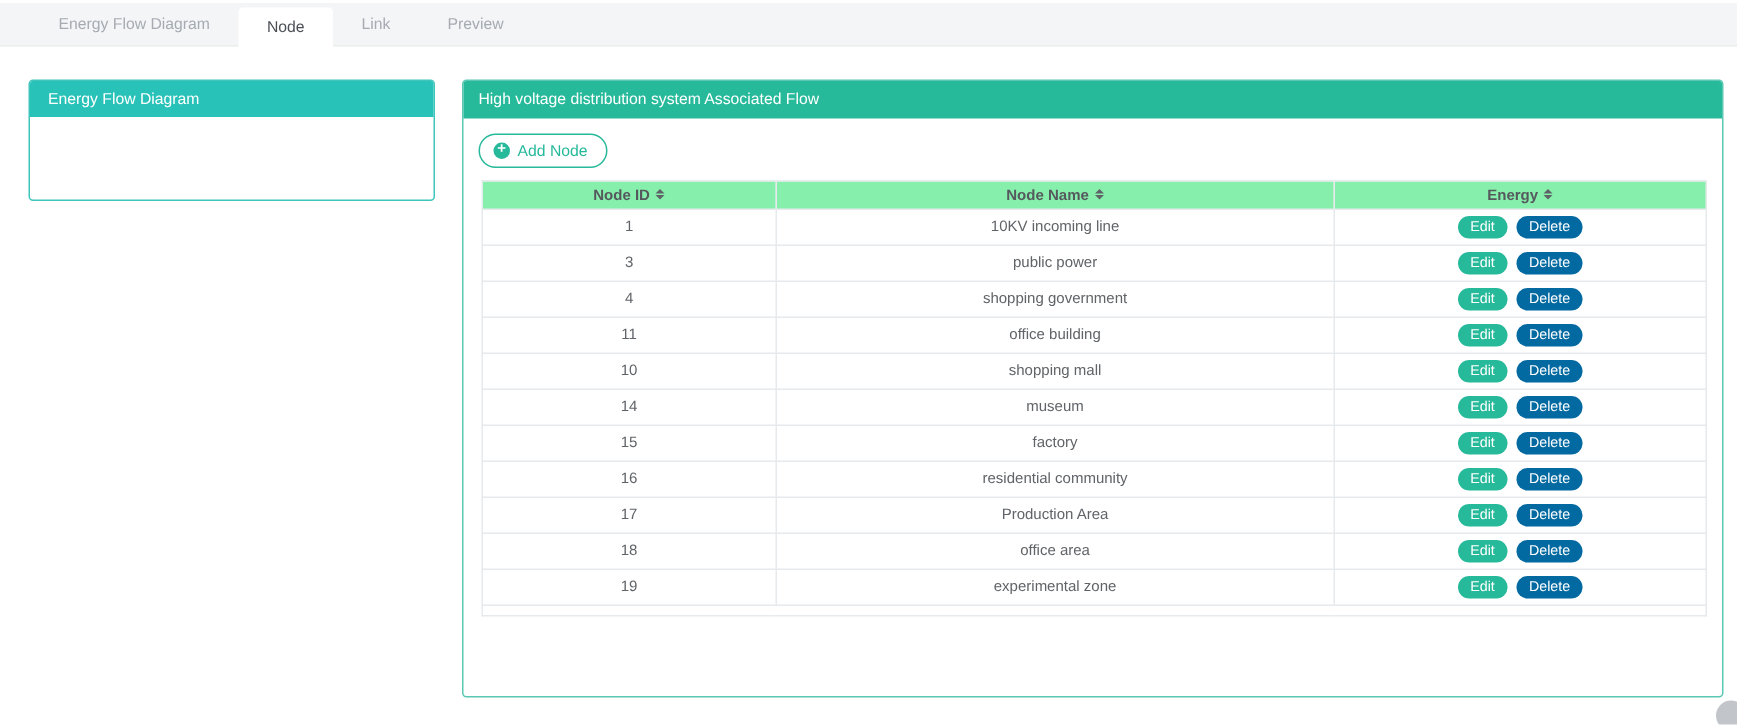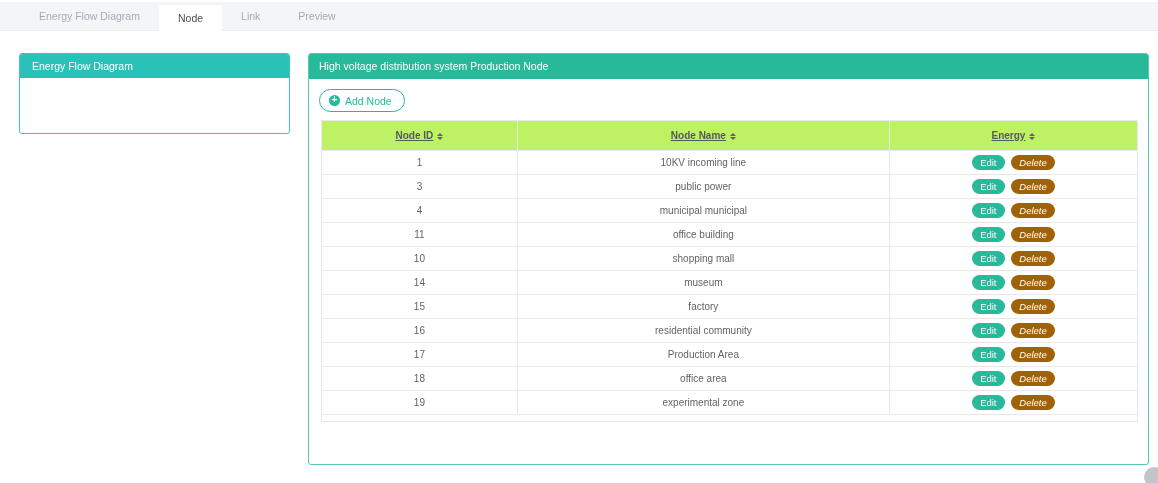--- a/index.html
+++ b/index.html
@@ -41,35 +41,35 @@
     height:23px; padding:0 12px 0 9px; background:#fff; border:1px solid #26b99a;
     border-radius:13px; color:#26b99a; font-size:10.5px; cursor:pointer; }
   .plus-icon { width:11px; height:11px; border-radius:50%; background:#26b99a;
     color:#fff; font-size:10px; line-height:10px; text-align:center;
     font-weight:bold; display:inline-block; }
 
   
   table { width:817px; margin:8px 12px 0 12px; border-collapse:collapse;
     font-size:10px; color:#606468; table-layout:fixed; }
   th, td { border:1px solid #e7eaec; text-align:center; }
-  thead th { background:#bef264; height:30px; font-weight:bold; color:#55595d;
-    cursor:pointer;text-decoration:underline; }
+  thead th { background:#86efac; height:19px; font-weight:bold; color:#55595d;
+    cursor:pointer; }
   tbody td { height:24px; background:#fff; }
   col.c-id { width:24%; } col.c-name { width:45.6%; } col.c-action { width:30.4%; }
   .sort-icon { display:inline-flex; flex-direction:column; gap:1px;
     margin-left:4px; vertical-align:middle; }
   .sort-icon b { display:block; width:0; height:0;
     border-left:3px solid transparent; border-right:3px solid transparent; }
   .sort-icon .up   { border-bottom:3.5px solid #5f6368; }
   .sort-icon .down { border-top:3.5px solid #5f6368; }
   .pill { display:inline-block; min-width:26px; padding:2.5px 8px;
     border-radius:10px; color:#fff; font-size:9.5px; line-height:10px;
     cursor:pointer; border:none; }
   .pill.edit { background:#26b99a; margin-right:4px; }
-  .pill.delete { background:#a16207;font-style:italic; }
+  .pill.delete { background:#0369a1; }
   tfoot td { height:7px; background:#fff; }
 
   
   .scroll-blob { position:absolute; right:-6px; bottom:-4px; width:20px;
     height:20px; border-radius:50%; background:#c2c6ca; }
 </style>
 </head>
 <body>
 
 <div class="stage">
@@ -79,21 +79,21 @@
     <div class="tab active">Node</div>
     <div class="tab">Link</div>
     <div class="tab">Preview</div>
   </div>
 
   <div class="left-panel">
     <div class="left-panel-header">Energy Flow Diagram</div>
   </div>
 
   <div class="main-panel">
-    <div class="main-panel-header">High voltage distribution system Production Node</div>
+    <div class="main-panel-header">High voltage distribution system Associated Flow</div>
 
     <button class="add-btn">
       <span class="plus-icon">+</span>
       <span>Add Node</span>
     </button>
 
     <table>
       <colgroup>
           <col class="c-id">
           <col class="c-name">
@@ -133,21 +133,21 @@
           <tr>
     <td>3</td>
     <td>public power</td>
     <td>
       <button class="pill edit">Edit</button>
       <button class="pill delete">Delete</button>
     </td>
   </tr>
           <tr>
     <td>4</td>
-    <td>municipal municipal</td>
+    <td>shopping government</td>
     <td>
       <button class="pill edit">Edit</button>
       <button class="pill delete">Delete</button>
     </td>
   </tr>
           <tr>
     <td>11</td>
     <td>office building</td>
     <td>
       <button class="pill edit">Edit</button>

